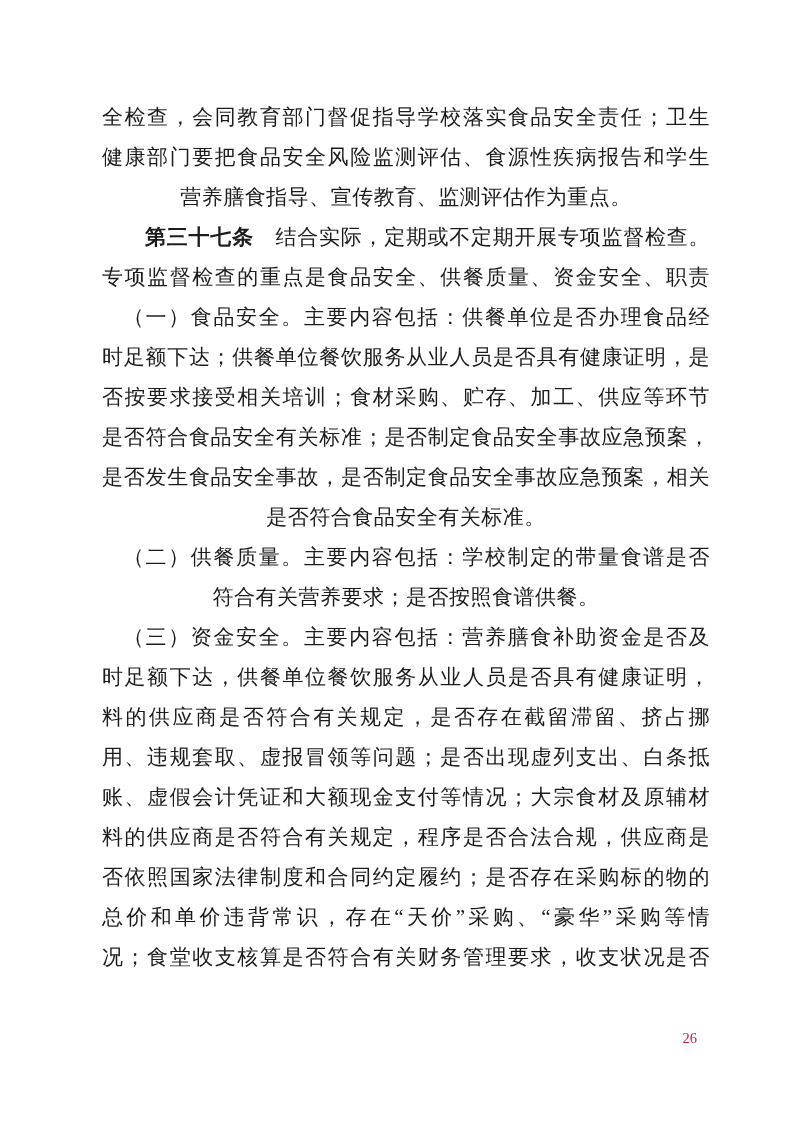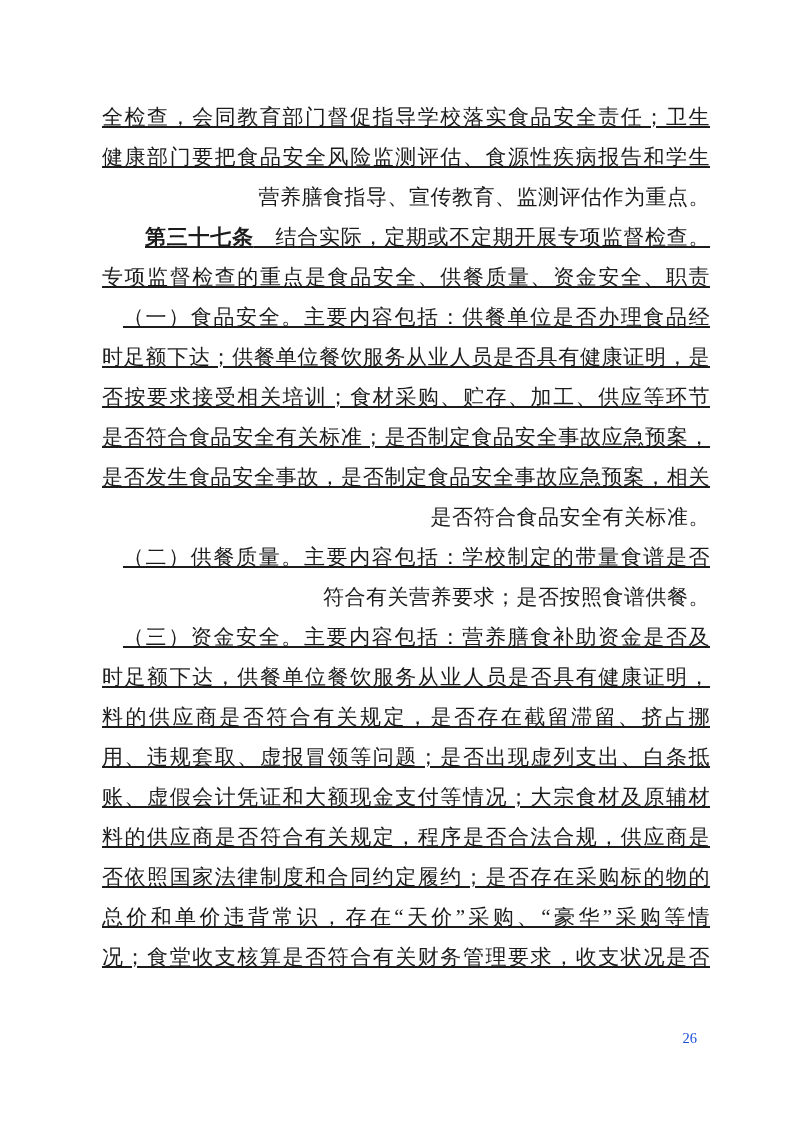--- a/index.html
+++ b/index.html
@@ -21,38 +21,37 @@
     left: 102px;
     top: 97px;
     width: 608px;
   }
   .ln {
     height: 40px;
     line-height: 40px;
     font-size: 21px;
     letter-spacing: 0.5px;
     white-space: nowrap;
-    text-align: right;
+    text-align: center;
   }
   .ln.j {
     white-space: normal;
     text-align: justify;
     text-align-last: justify;
-    text-decoration: underline;
   }
   .ln.ind1 { text-indent: 21px; }
   .ln.ind2 { text-indent: 43px; }
   .ln b { font-weight: bold; }
   .page-number {
     position: absolute;
     top: 1028px;
     right: 96px;
     font-size: 14.5px;
     line-height: 20px;
-    color: #1d4ed8;
+    color: #be185d;
     font-family: "Liberation Serif", "DejaVu Serif", serif;
   }
 </style>
 </head>
 <body>
 
 <div class="page">
   <div class="text-block">
       <div class="ln j">全检查，会同教育部门督促指导学校落实食品安全责任；卫生</div>
       <div class="ln j">健康部门要把食品安全风险监测评估、食源性疾病报告和学生</div>

